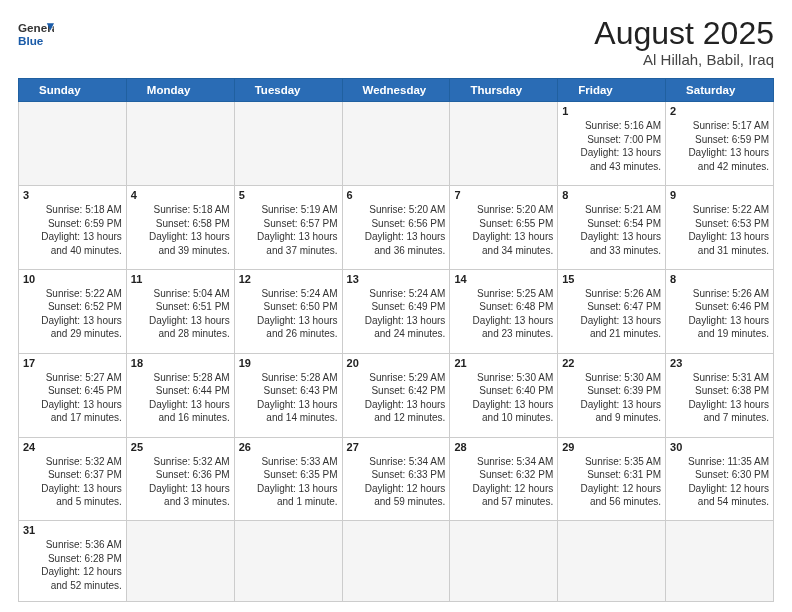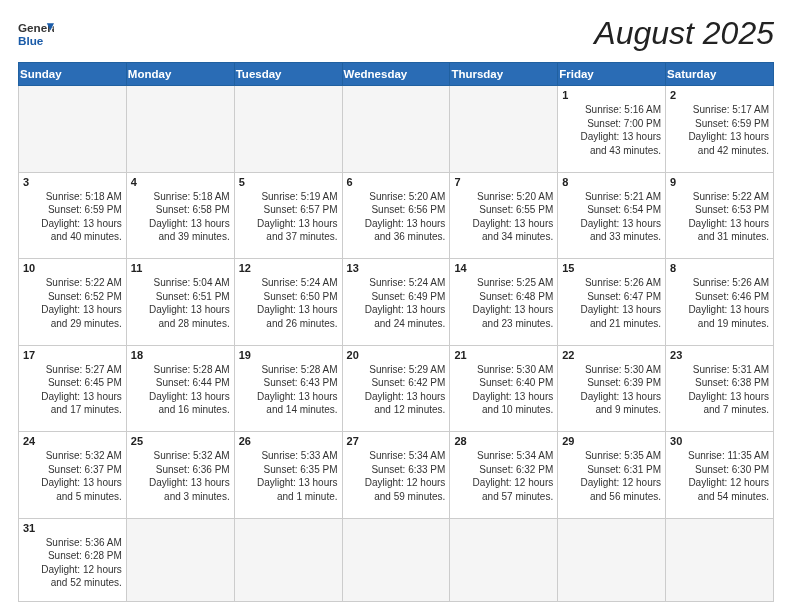--- a/index.html
+++ b/index.html
@@ -33,40 +33,39 @@
       height: 36px;
     }
     .title-block {
       text-align: right;
     }
     .title-block h1 {
       font-size: 32px;
       font-weight: normal;
       color: #222;
       line-height: 1.1;
-      font-style: italic;
     }
     .title-block h2 {
       font-size: 15px;
       font-weight: normal;
       color: #444;
     }
     .calendar {
       flex: 1;
       border: 1px solid #ccc;
       border-collapse: collapse;
       width: 100%;
       table-layout: fixed;
     }
     .calendar th {
       background: #2a6cb5;
       color: #fff;
       font-size: 11.5px;
       font-weight: bold;
-      padding: 5px 1px;
+      padding: 5px 20px;
       border: 1px solid #2060a0;
       text-align: left;
     }
     .calendar td {
       border: 1px solid #ccc;
       vertical-align: top;
       padding: 3px 4px;
       font-size: 9px;
       color: #333;
       height: 78px;
@@ -100,20 +99,21 @@
   <div class="header">
     <div class="logo">
       <svg class="logo-icon" viewBox="0 0 40 40" xmlns="http://www.w3.org/2000/svg">
         <text x="0" y="18" font-size="13" font-family="Arial" font-weight="bold" fill="#333">General</text>
         <text x="0" y="32" font-size="13" font-family="Arial" font-weight="bold" fill="#1a5ba8">Blue</text>
         <polygon points="32,8 40,8 36,16" fill="#1a5ba8"></polygon>
       </svg>
     </div>
     <div class="title-block">
       <h1>August 2025</h1>
+      <h2>Al Hillah, Babil, Iraq</h2>
     </div>
   </div>
 
   <table class="calendar">
     <thead>
       <tr>
         <th>Sunday</th>
         <th>Monday</th>
         <th>Tuesday</th>
         <th>Wednesday</th>

